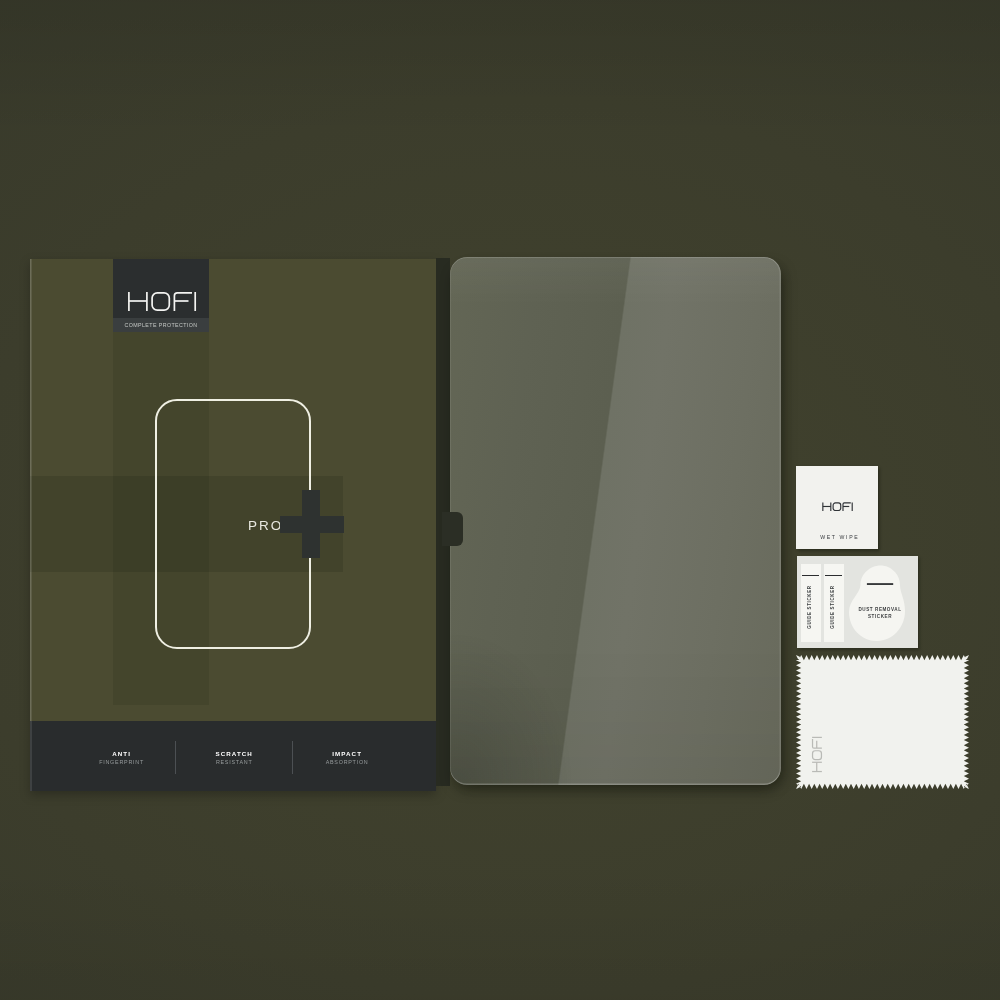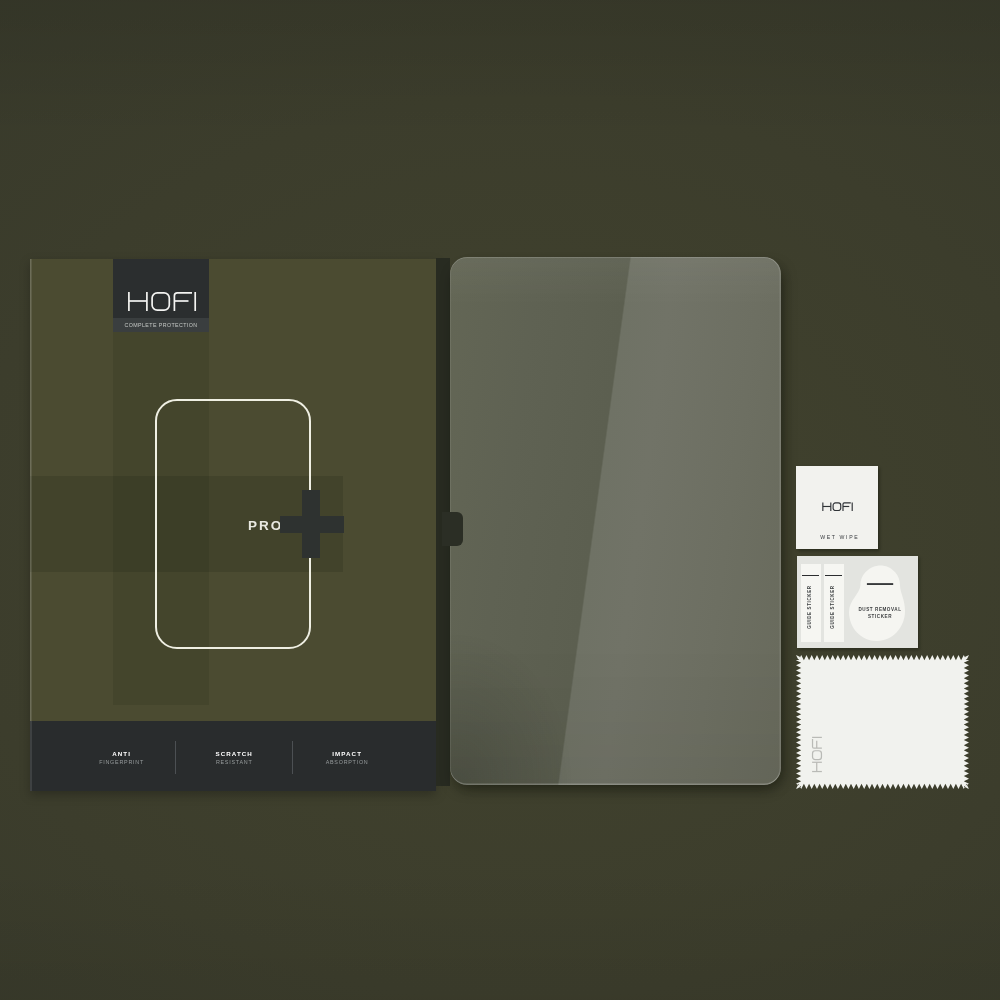--- a/index.html
+++ b/index.html
@@ -34,21 +34,21 @@
         <rect x="24.1" y="0.85" width="17.2" height="17.3" rx="5.2"></rect>
         <path d="M64,0.85 H49.3 Q46.4,0.85 46.4,3.7 V19"></path>
         <path d="M46.4,9 H60.5"></path>
         <path d="M67.2,0 V19"></path>
       </g>
     </svg>
 
     <div class="abs" style="left:0;top:59px;width:96px;height:14px;background:#3a3e3f;color:#c6c9c6;font-size:5.3px;letter-spacing:0.4px;text-align:center;line-height:14.5px;white-space:nowrap;">COMPLETE&nbsp;PROTECTION</div>
   </div>
 
-  <div class="abs" style="left:218px;top:259.5px;color:#e9e9e1;font-size:13.5px;letter-spacing:2.0px;font-weight:700;line-height:1;">PRO</div>
+  <div class="abs" style="left:218px;top:259.5px;color:#e9e9e1;font-size:13.5px;letter-spacing:2.0px;font-weight:400;line-height:1;">PRO</div>
 
   <div class="abs" style="left:249.5px;top:257px;width:64px;height:17px;background:#2e3230;"></div>
 
   <div class="abs" style="left:271.5px;top:231px;width:18.5px;height:68px;background:#2e3230;"></div>
 
   <div class="abs" style="left:0;top:462px;width:406px;height:70px;background:#292c2d;">
 
     <div class="abs" style="left:91.6px;top:29px;width:0;overflow:visible;">
       <div style="position:absolute;left:-60px;width:120px;text-align:center;color:#fff;font-size:6.2px;font-weight:bold;letter-spacing:1.1px;">ANTI</div>
       <div style="position:absolute;left:-60px;top:8.7px;width:120px;text-align:center;color:#979c9d;font-size:5.4px;letter-spacing:0.75px;">FINGERPRINT</div>

